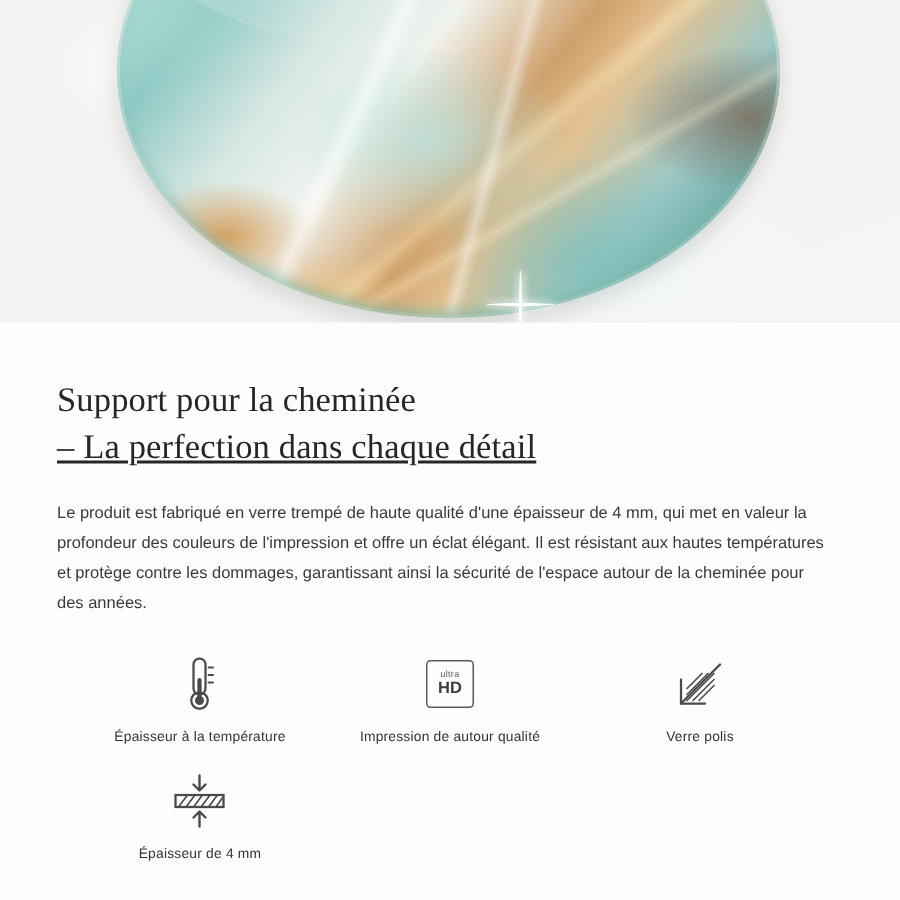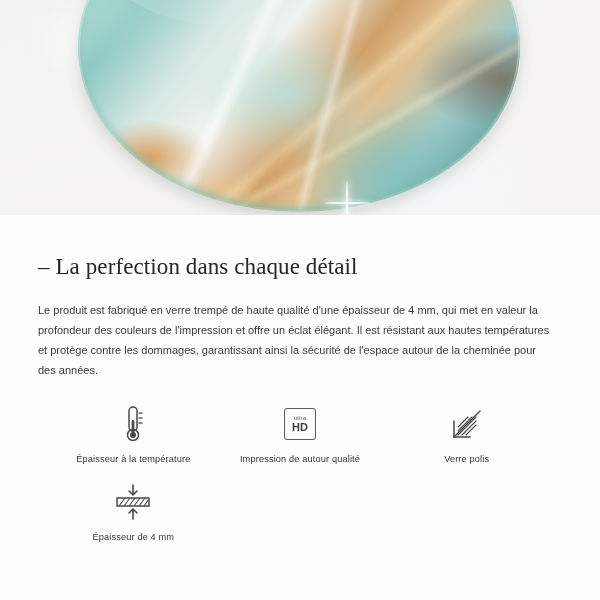--- a/index.html
+++ b/index.html
@@ -129,21 +129,21 @@
   }
   .headline {
     font-family: "Liberation Serif", serif;
     font-size: 23px;
     line-height: 1.36;
     color: #262626;
     font-weight: 400;
     margin: 18px 0 0 0;
     letter-spacing: 0.1px;
   }
-  .headline .line2 { display: block; }
+  .headline .line2 { display: block; text-decoration: underline; }
   .body-text {
     margin: 18px 0 0 0;
     font-size: 11px;
     line-height: 1.82;
     color: #3a3a3a;
     max-width: 518px;
   }
 
   
   .features {
@@ -207,20 +207,21 @@
       <div class="plate-veins"></div>
       <div class="plate-gloss"></div>
       <div class="plate-edge"></div>
     </div>
     <div class="sparkle"></div>
   </div>
 
   <div class="content">
 
     <h1 class="headline">
+      <span>Support pour la cheminée</span>
       <span class="line2">– La perfection dans chaque détail</span>
     </h1>
 
     <p class="body-text">Le produit est fabriqué en verre trempé de haute qualité d'une épaisseur de 4 mm, qui met en valeur la profondeur des couleurs de l'impression et offre un éclat élégant. Il est résistant aux hautes températures et protège contre les dommages, garantissant ainsi la sécurité de l'espace autour de la cheminée pour des années.</p>
 
     <div class="features">
 
       <div class="feature">
         <div class="feature-icon">
           <svg width="26" height="40" viewBox="0 0 26 40">

